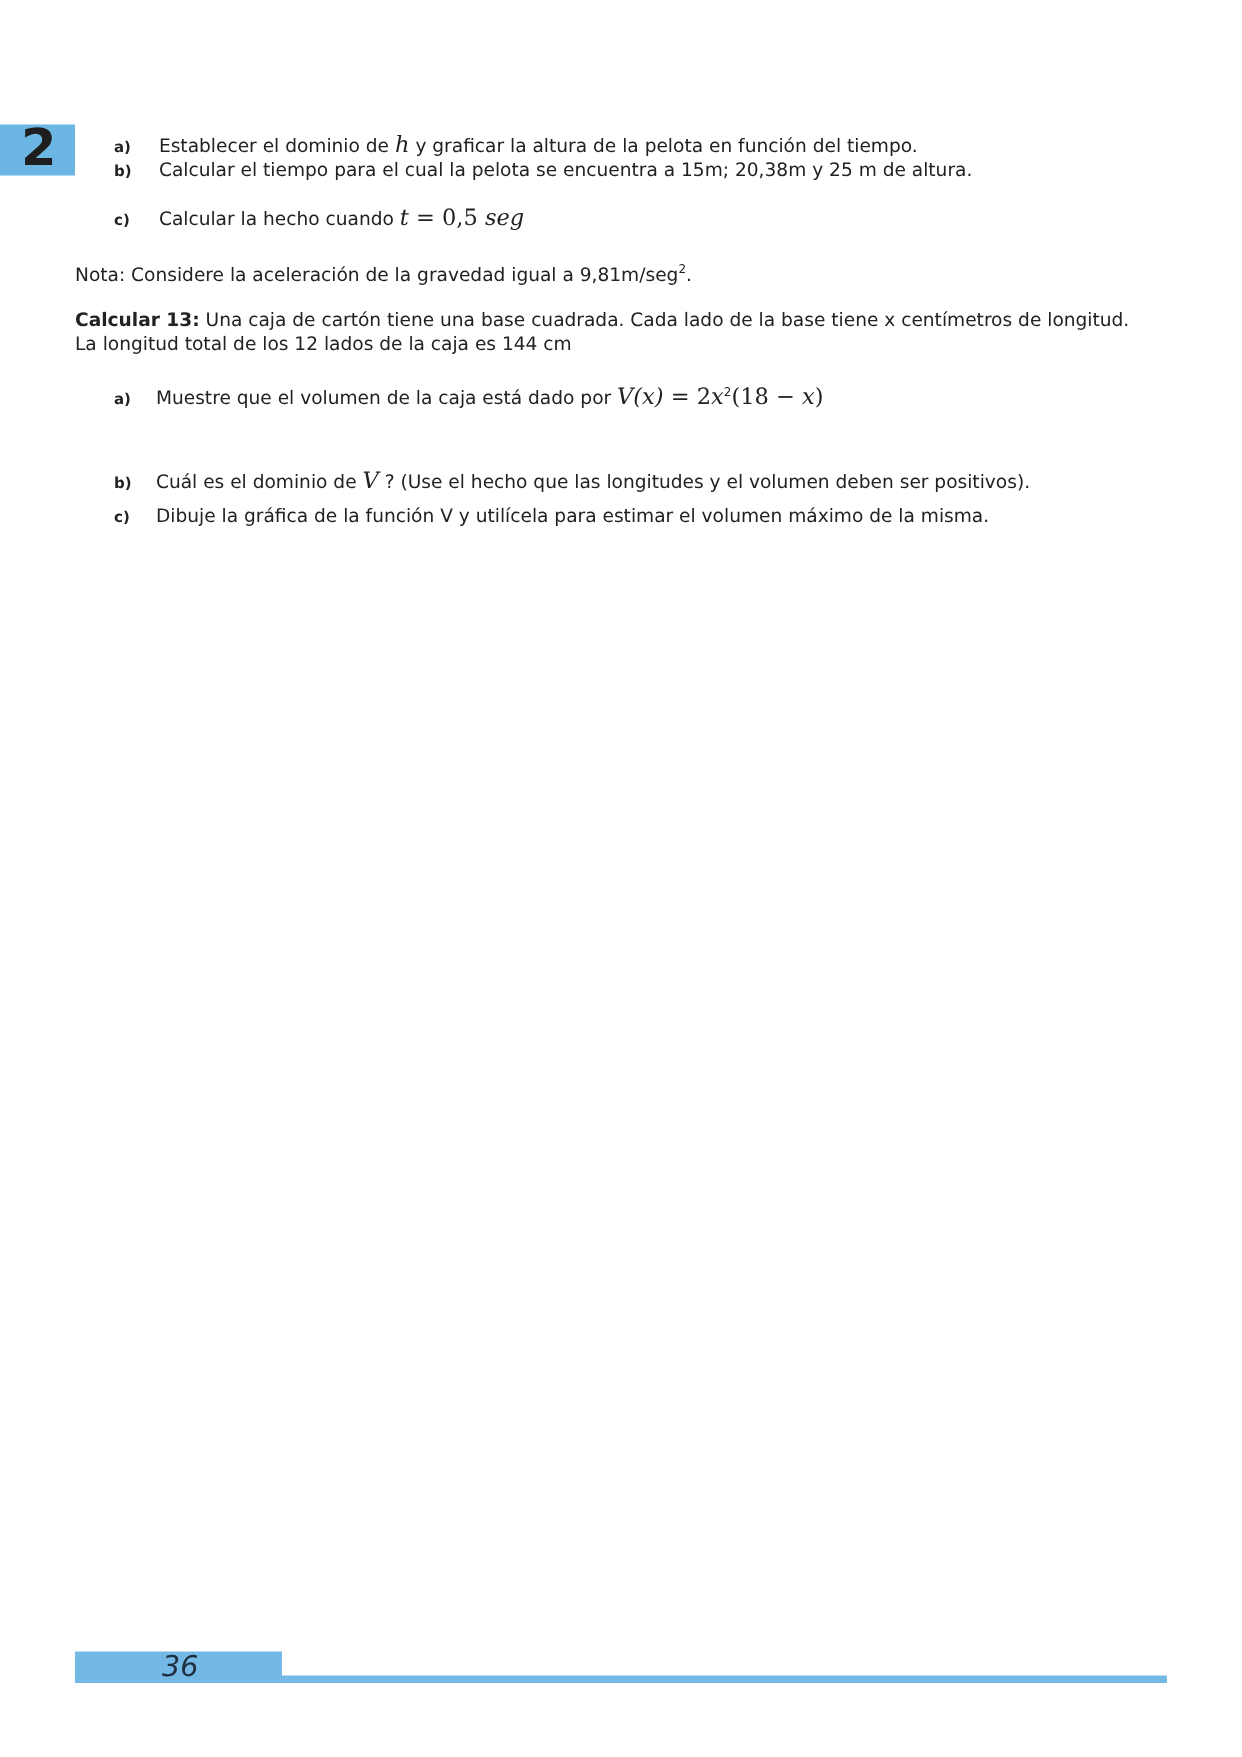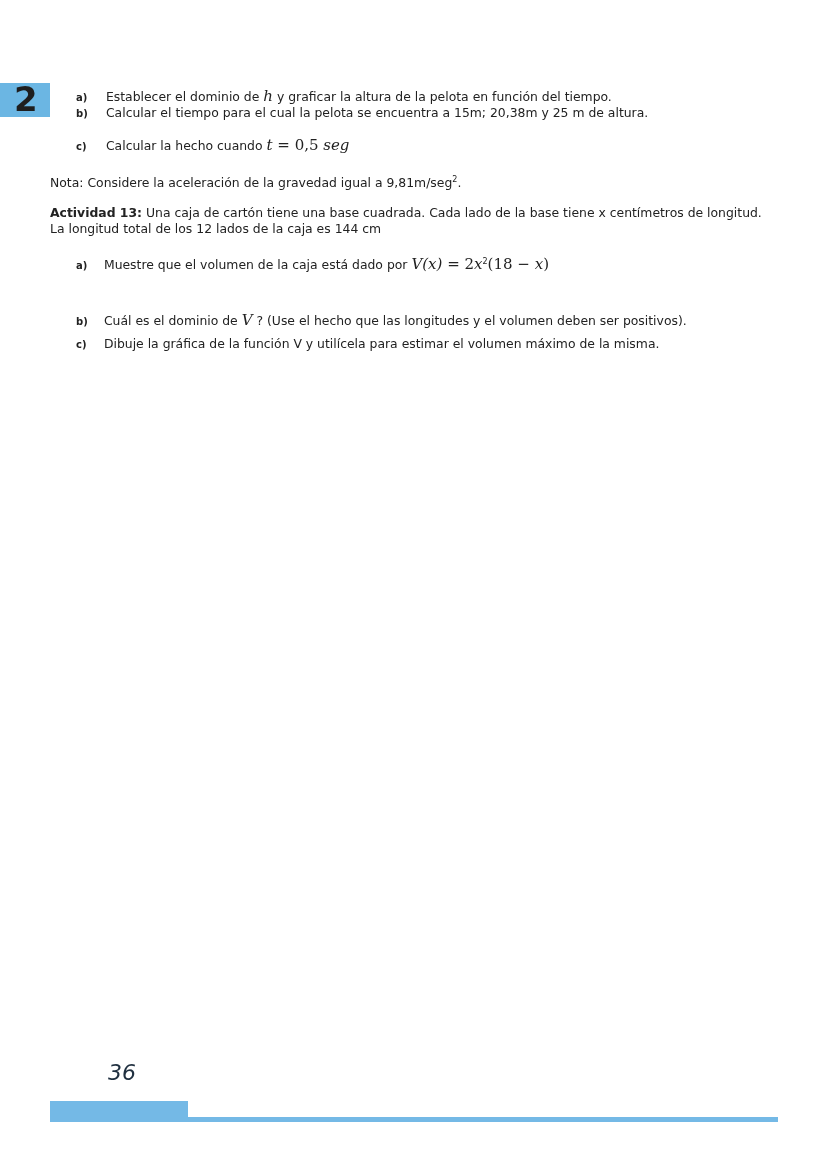--- a/index.html
+++ b/index.html
@@ -13,21 +13,21 @@
   .marker { font-weight: bold; font-size: 10px; display: inline-block; width: 26px; }
   .marker-b { width: 24px; }
   .math { font-family: "DejaVu Serif", serif; font-style: italic; font-size: 15px; }
   .math-up { font-family: "DejaVu Serif", serif; font-size: 15px; text-align: right; }
   .sup { font-size: 8px; vertical-align: super; }
   .bold { font-weight: bold; }
   .footer-box { position: absolute; left: 50px; top: 1101px; width: 138px; height: 21px;
                 background: #74b9e6; }
   .footer-line { position: absolute; left: 188px; top: 1117px; width: 590px; height: 5px;
                  background: #74b9e6; }
-  .page-num { position: absolute; left: 108px; top: 1060px; font-size: 22px; font-style: italic;
+  .page-num { position: absolute; left: 108px; top: 1100px; font-size: 19px; font-style: italic;
               color: #1f2f3f; font-family: "DejaVu Sans", sans-serif; text-align: right; }
 </style>
 </head>
 <body>
 
 <div class="chapter-tab"></div>
 <div class="chapter-num">2</div>
 
 <div class="line" style="left:76px; top:88px;">
   <span class="marker">a)</span>
@@ -45,21 +45,21 @@
   <span class="marker">c)</span>
   <span>Calcular la hecho cuando</span>
   <span class="math">t</span><span class="math-up"> = 0,5 </span><span class="math">seg</span>
 </div>
 
 <div class="line" style="left:50px; top:172px;">
   <span>Nota: Considere la aceleración de la gravedad igual a 9,81m/seg</span><span class="sup">2</span><span>.</span>
 </div>
 
 <div class="line" style="left:50px; top:205px;">
-  <span class="bold">Actividad 13:</span><span> Una caja de cartón tiene una base cuadrada. Cada lado de la base tiene x centímetros de longitud.</span>
+  <span class="bold">Calcular 13:</span><span> Una caja de cartón tiene una base cuadrada. Cada lado de la base tiene x centímetros de longitud.</span>
 </div>
 <div class="line" style="left:50px; top:221px;">
   <span>La longitud total de los 12 lados de la caja es 144 cm</span>
 </div>
 
 <div class="line" style="left:76px; top:254px;">
   <span class="marker marker-b">a)</span>
   <span>Muestre que el volumen de la caja está dado por</span>
   <span>
     <span class="math">V(x)</span><span class="math-up"> = 2</span><span class="math">x</span><span class="sup">2</span><span class="math-up">(18 − </span><span class="math">x</span><span class="math-up">)</span>

